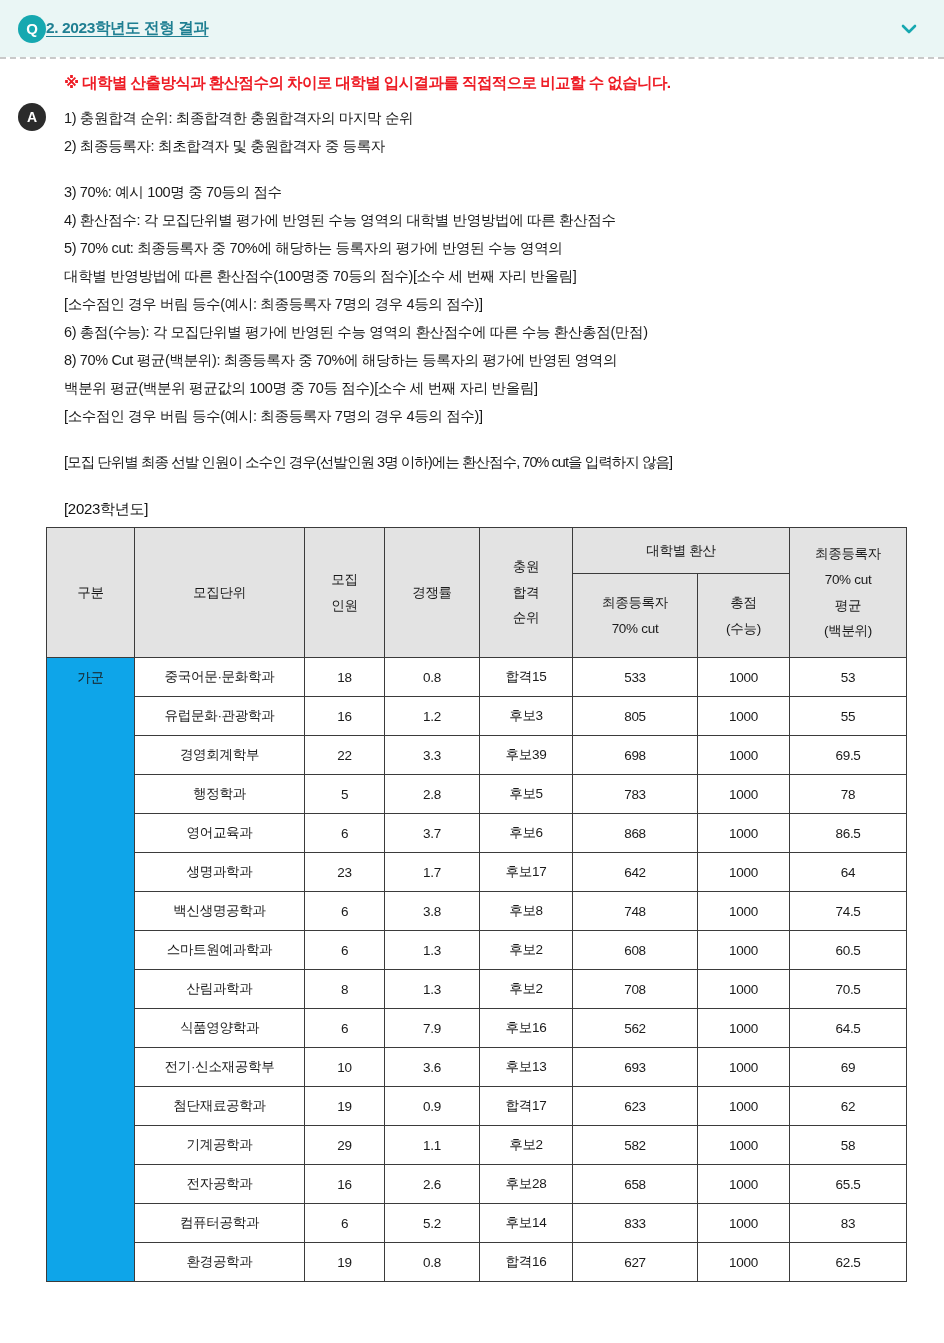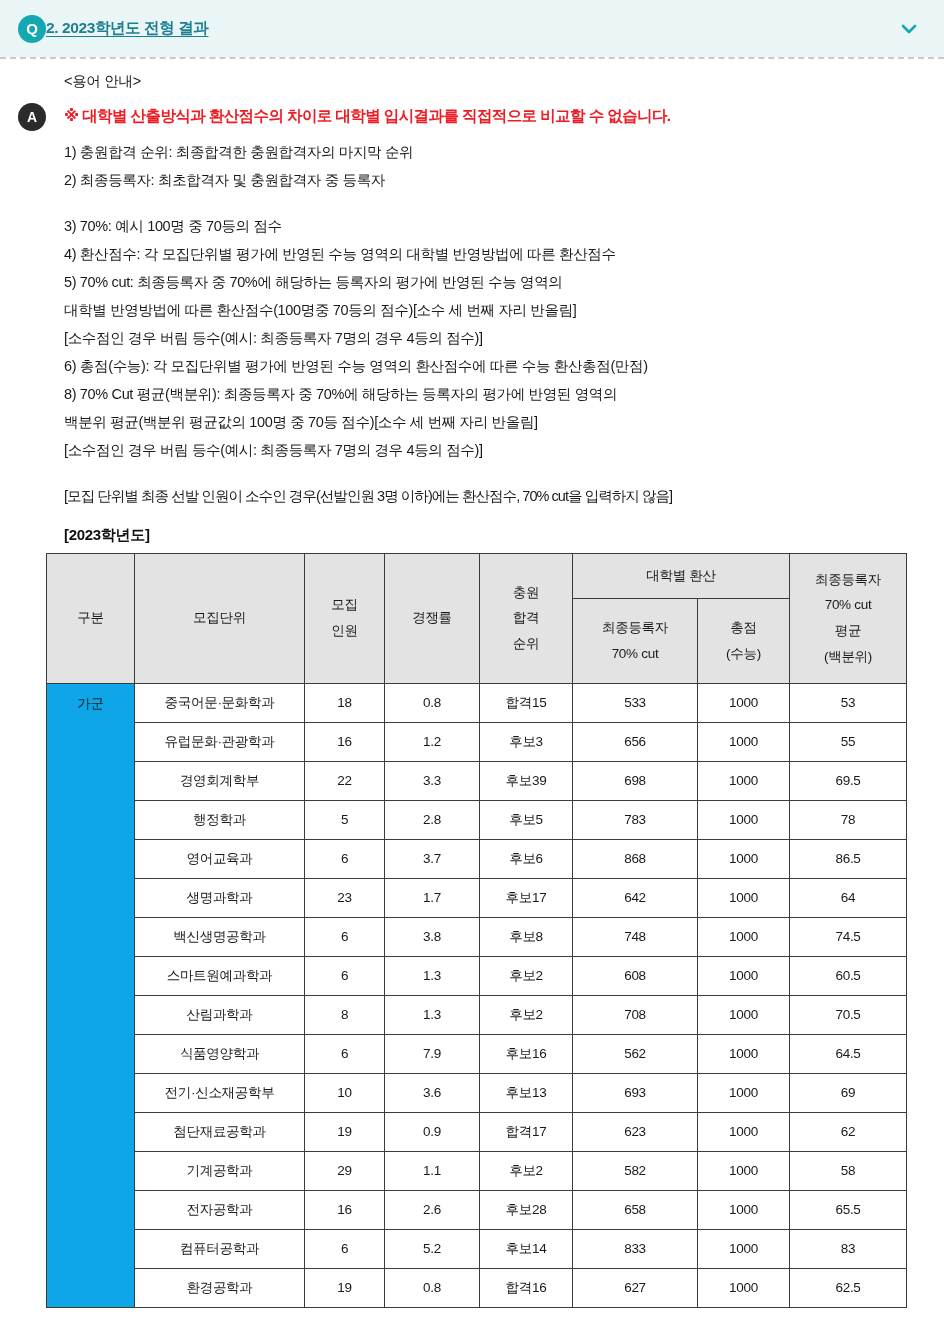--- a/index.html
+++ b/index.html
@@ -113,24 +113,24 @@
     letter-spacing: -0.35px;
     line-height: 28px;
     margin: 0;
     white-space: nowrap;
   }
   .note-line.tight { letter-spacing: -0.95px; }
   .spacer-18 { height: 18px; }
 
   .year-label {
     font-size: 15px;
-    font-weight: bold;
+    font-weight: normal;
     color: #111111;
     letter-spacing: -0.3px;
-    margin: 16px 0 8px 0;
+    margin: 24px 0 8px 0;
   }
 
   
   .table-wrap { padding-left: 46px; padding-right: 22px; }
   table.result {
     border-collapse: collapse;
     width: 860px;
     table-layout: fixed;
     font-size: 13.5px;
     color: #1a1a1a;
@@ -181,21 +181,20 @@
       </svg>
     </div>
   </div>
   <div class="dash-sep"></div>
 
   <div class="faq-body">
     <div class="a-badge">A</div>
 
     <div class="body-inner">
 
-      <p class="term-head">&lt;용어 안내&gt;</p>
 
       <p class="warn-line">※ 대학별 산출방식과 환산점수의 차이로 대학별 입시결과를 직접적으로 비교할 수 없습니다.</p>
 
       <p class="note-line">1) 충원합격 순위: 최종합격한 충원합격자의 마지막 순위</p>
       <p class="note-line">2) 최종등록자: 최초합격자 및 충원합격자 중 등록자</p>
 
       <div class="spacer-18"></div>
 
       <p class="note-line">3) 70%: 예시 100명 중 70등의 점수</p>
       <p class="note-line">4) 환산점수: 각 모집단위별 평가에 반영된 수능 영역의 대학별 반영방법에 따른 환산점수</p>
@@ -269,21 +268,21 @@
             <td>합격15</td>
             <td>533</td>
             <td>1000</td>
             <td>53</td>
           </tr>
           <tr>
             <td>유럽문화·관광학과</td>
             <td>16</td>
             <td>1.2</td>
             <td>후보3</td>
-            <td>656</td>
+            <td>805</td>
             <td>1000</td>
             <td>55</td>
           </tr>
           <tr>
             <td>경영회계학부</td>
             <td>22</td>
             <td>3.3</td>
             <td>후보39</td>
             <td>698</td>
             <td>1000</td>

